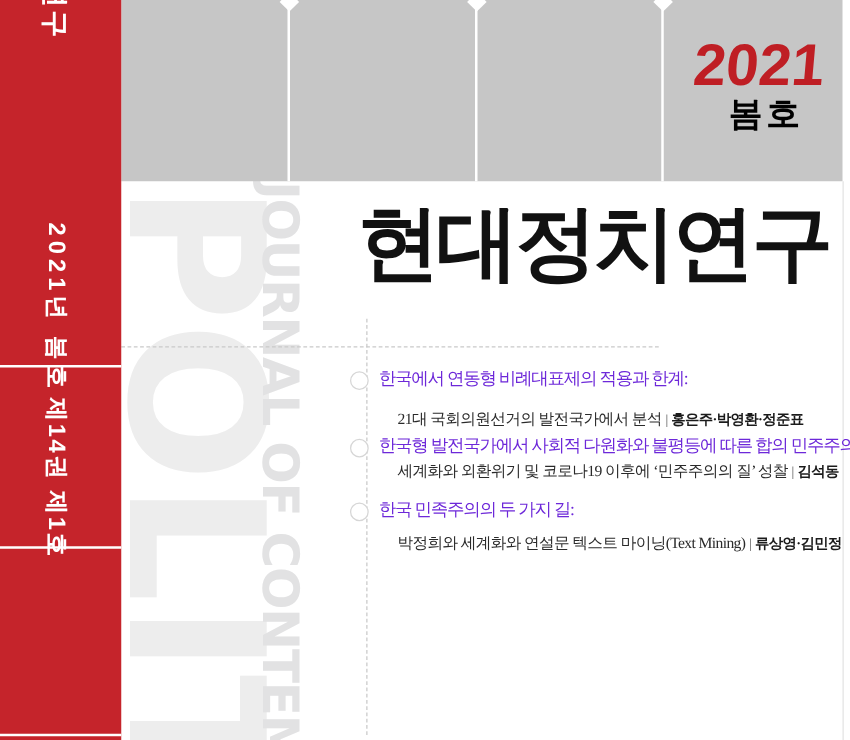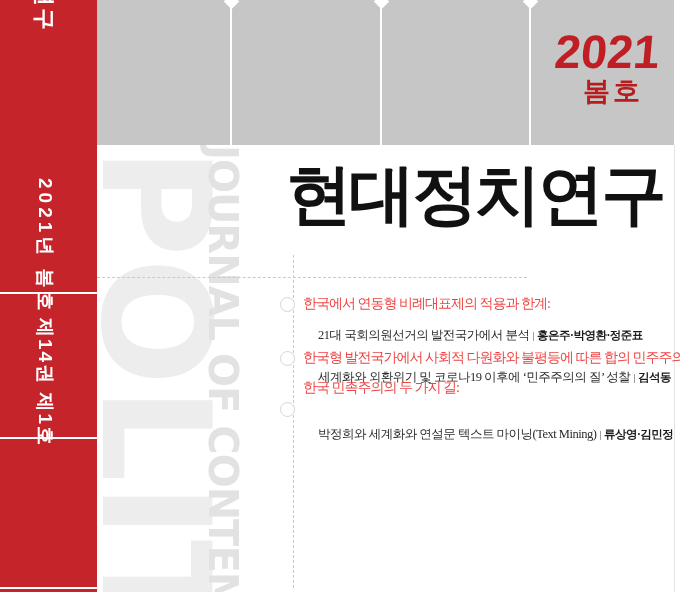--- a/index.html
+++ b/index.html
@@ -49,21 +49,21 @@
     position:absolute;top:-4px;width:11px;height:11px;background:#ffffff;
     transform:rotate(45deg);
   }
   .year{
     position:absolute;left:458px;top:28px;
     font-size:47px;font-weight:800;color:#bf1e24;
     transform:skewX(-5deg);letter-spacing:0px;line-height:1;
   }
   .season{
     position:absolute;left:486px;top:78px;
-    font-size:27px;font-weight:800;color:#b91c1c;letter-spacing:3px;line-height:1;
+    font-size:27px;font-weight:800;color:#000000;letter-spacing:3px;line-height:1;
   }
   .page-edge-line{
     position:absolute;left:674px;top:145px;width:1px;height:447px;
     background:#e3e3e3;z-index:3;
   }
   
   .main-title{
     position:absolute;left:286px;top:155px;z-index:4;
     font-size:66px;font-weight:900;color:#111111;letter-spacing:-3px;
     line-height:1.2;white-space:nowrap;
@@ -80,21 +80,21 @@
   }
   
   .toc{position:absolute;left:0;top:0;z-index:4;}
   .toc-circle{
     position:absolute;left:280px;width:13px;height:13px;border-radius:50%;
     border:1.5px solid #d6d6d6;background:#ffffff;z-index:4;
   }
   .toc-title{
     position:absolute;left:303px;z-index:4;
     font-family:"Liberation Serif","DejaVu Serif",serif;
-    font-size:14px;color:#ef4444;letter-spacing:-1px;white-space:nowrap;line-height:1.2;
+    font-size:14px;color:#6d28d9;letter-spacing:-1px;white-space:nowrap;line-height:1.2;
   }
   .toc-sub{
     position:absolute;left:318px;z-index:4;
     font-family:"Liberation Serif","DejaVu Serif",serif;
     font-size:12.5px;color:#2a2a2a;letter-spacing:-0.5px;white-space:nowrap;line-height:1.2;
   }
   .toc-sep{color:#555;font-size:11px;margin:0 3px;}
   .toc-authors{font-weight:700;font-size:11.5px;color:#1b1b1b;}
 </style>
 </head>
@@ -138,18 +138,18 @@
     <span>21대 국회의원선거의 발전국가에서 분석</span><span class="toc-sep">|</span><span class="toc-authors">홍은주·박영환·정준표</span>
   </div>
 
   <div class="toc-circle" style="top:351px"></div>
   <div class="toc-title" style="top:350px">한국형 발전국가에서 사회적 다원화와 불평등에 따른 합의 민주주의의 요구:</div>
   <div class="toc-sub" style="top:370px">
     <span>세계화와 외환위기 및 코로나19 이후에 ‘민주주의의 질’ 성찰</span><span class="toc-sep">|</span><span class="toc-authors">김석동</span>
   </div>
 
   <div class="toc-circle" style="top:402px"></div>
-  <div class="toc-title" style="top:380px">한국 민족주의의 두 가지 길:</div>
+  <div class="toc-title" style="top:401px">한국 민족주의의 두 가지 길:</div>
   <div class="toc-sub" style="top:427px">
     <span>박정희와 세계화와 연설문 텍스트 마이닝(Text Mining)</span><span class="toc-sep">|</span><span class="toc-authors">류상영·김민정</span>
   </div>
 
 </div>
 
 </body></html>

